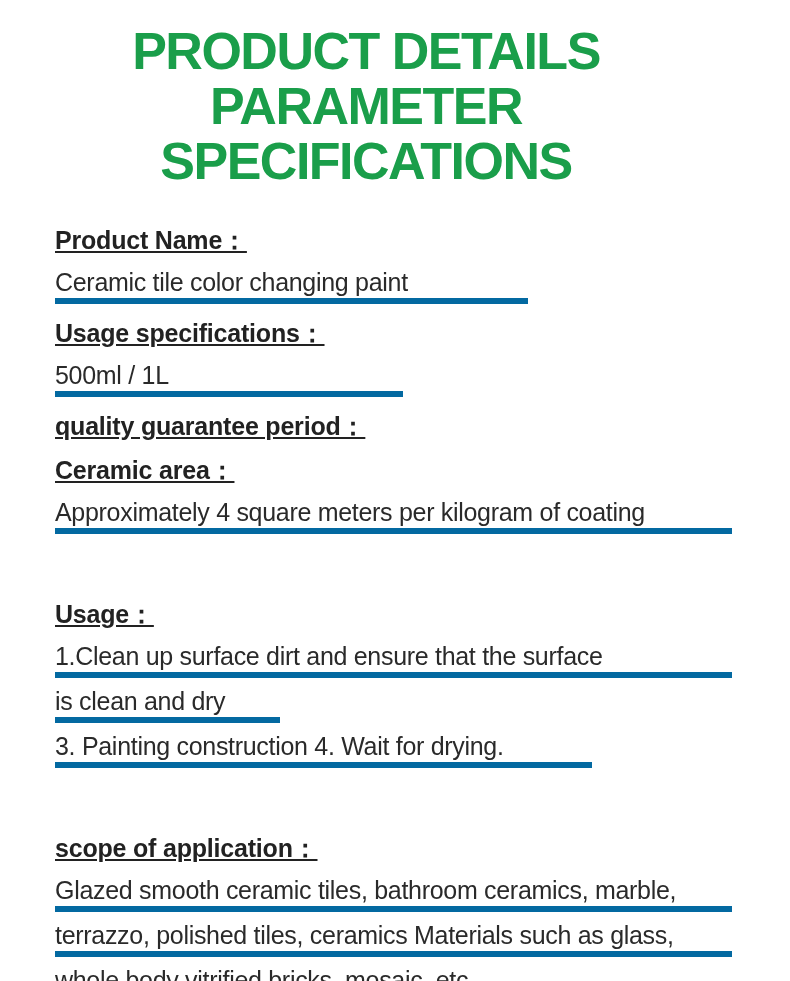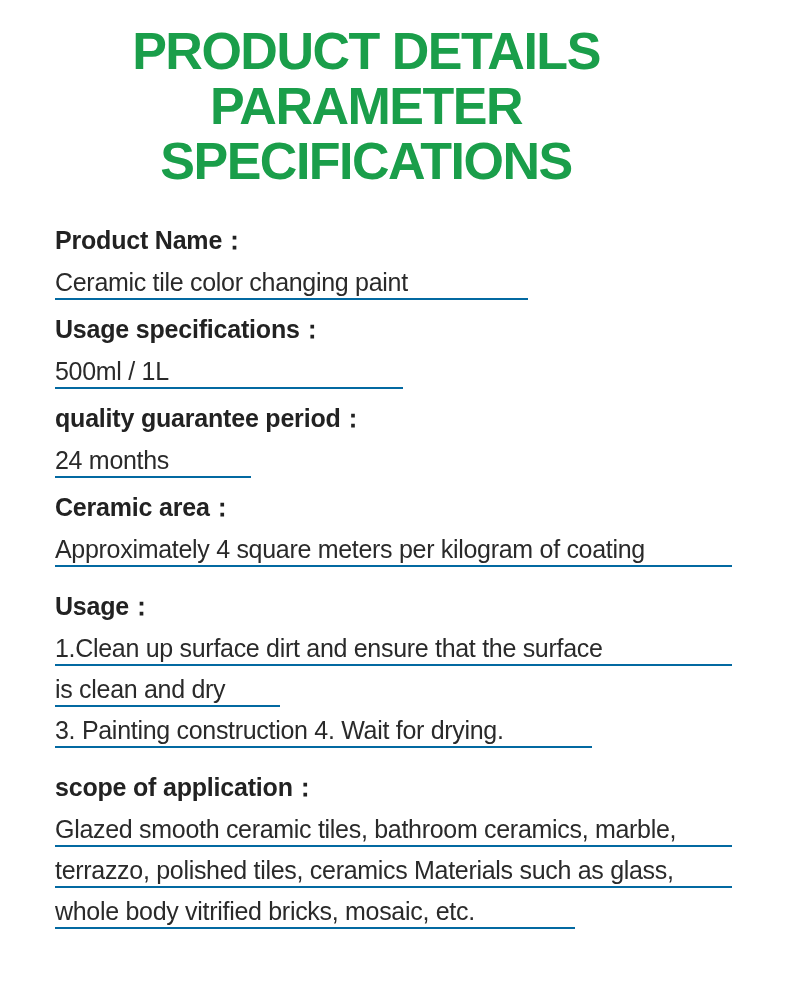--- a/index.html
+++ b/index.html
@@ -27,35 +27,36 @@
     padding-left: 55px;
     padding-right: 28px;
   }
   .label {
     font-size: 25px;
     font-weight: 700;
     color: #222222;
     line-height: 30px;
     margin: 14px 0 13px 0;
     letter-spacing: -0.2px;
+    text-decoration: underline;
   }
   .line {
     margin-bottom: 9px;
     line-height: 28px;
     font-size: 25px;
     letter-spacing: -0.3px;
   }
   .u {
     display: inline-block;
     padding-bottom: 2px;
-    border-bottom: 2px solid #0369a1;
+    border-bottom: 6px solid #0369a1;
     white-space: nowrap;
     color: #2a2a2a;
   }
-  .gap { margin-top: 24px; }
+  .gap { margin-top: 65px; }
 </style>
 </head>
 <body>
 
 <div class="page">
 
   <header class="title">
     <div>PRODUCT DETAILS</div>
     <div>PARAMETER SPECIFICATIONS</div>
   </header>
@@ -71,23 +72,20 @@
 
     <section>
       <h2 class="label">Usage specifications：</h2>
       <div class="line">
         <span class="u" style="min-width:348px">500ml / 1L</span>
       </div>
     </section>
 
     <section>
       <h2 class="label">quality guarantee period：</h2>
-      <div class="line">
-        <span class="u" style="min-width:196px">24 months</span>
-      </div>
     </section>
 
     <section>
       <h2 class="label">Ceramic area：</h2>
       <div class="line">
         <span class="u" style="min-width:700px">Approximately 4 square meters per kilogram of coating</span>
       </div>
     </section>
 
     <section class="gap">

